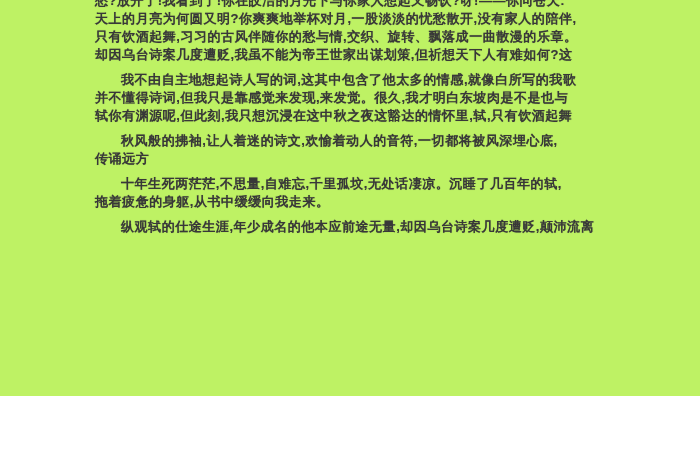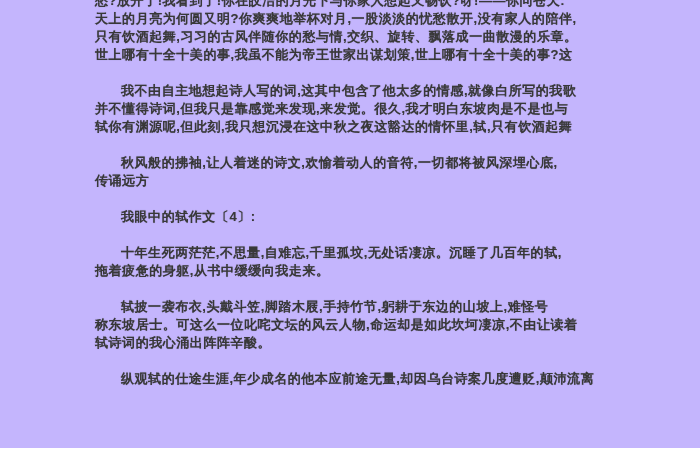--- a/index.html
+++ b/index.html
@@ -6,33 +6,33 @@
   html, body {
     width: 700px;
     height: 470px;
     overflow: hidden;
     background: #ffffff;
     font-family: "Liberation Sans", "DejaVu Sans", sans-serif;
   }
   .page {
     position: relative;
     width: 700px;
-    height: 448px;
-    background: #c4b5fd;
+    height: 396px;
+    background: #bef264;
     overflow: hidden;
   }
   .doc {
     position: absolute;
     left: 95px;
     top: -8px;
     width: 520px;
     color: #383838;
   }
   .paragraph { margin: 0; }
-  .paragraph + .paragraph { margin-top: 18px; }
+  .paragraph + .paragraph { margin-top: 7px; }
   .line {
     display: block;
     height: 18px;
     line-height: 18px;
     font-size: 13px;
     font-weight: 700;
     letter-spacing: 0.55px;
     white-space: nowrap;
     color: #383838;
     text-shadow: 0 0 0.8px rgba(56,56,56,0.45);
@@ -41,40 +41,32 @@
 </style>
 </head>
 <body>
 
 <div class="page">
   <div class="doc" id="doc-body">
       <div class="paragraph">
         <span class="line">愁?放开了!我看到了!你在皎洁的月光下与你家人想起又畅饮?呀!——你问苍天:</span>
         <span class="line">天上的月亮为何圆又明?你爽爽地举杯对月,一股淡淡的忧愁散开,没有家人的陪伴,</span>
         <span class="line">只有饮酒起舞,习习的古风伴随你的愁与情,交织、旋转、飘落成一曲散漫的乐章。</span>
-        <span class="line">世上哪有十全十美的事,我虽不能为帝王世家出谋划策,世上哪有十全十美的事?这</span>
+        <span class="line">却因乌台诗案几度遭贬,我虽不能为帝王世家出谋划策,但祈想天下人有难如何?这</span>
       </div>
       <div class="paragraph">
         <span class="line indent">我不由自主地想起诗人写的词,这其中包含了他太多的情感,就像白所写的我歌</span>
         <span class="line">并不懂得诗词,但我只是靠感觉来发现,来发觉。很久,我才明白东坡肉是不是也与</span>
         <span class="line">轼你有渊源呢,但此刻,我只想沉浸在这中秋之夜这豁达的情怀里,轼,只有饮酒起舞</span>
       </div>
       <div class="paragraph">
         <span class="line indent">秋风般的拂袖,让人着迷的诗文,欢愉着动人的音符,一切都将被风深埋心底,</span>
         <span class="line">传诵远方</span>
       </div>
       <div class="paragraph">
-        <span class="line indent">我眼中的轼作文〔4〕:</span>
-      </div>
-      <div class="paragraph">
         <span class="line indent">十年生死两茫茫,不思量,自难忘,千里孤坟,无处话凄凉。沉睡了几百年的轼,</span>
         <span class="line">拖着疲惫的身躯,从书中缓缓向我走来。</span>
-      </div>
-      <div class="paragraph">
-        <span class="line indent">轼披一袭布衣,头戴斗笠,脚踏木屐,手持竹节,躬耕于东边的山坡上,难怪号</span>
-        <span class="line">称东坡居士。可这么一位叱咤文坛的风云人物,命运却是如此坎坷凄凉,不由让读着</span>
-        <span class="line">轼诗词的我心涌出阵阵辛酸。</span>
       </div>
       <div class="paragraph">
         <span class="line indent">纵观轼的仕途生涯,年少成名的他本应前途无量,却因乌台诗案几度遭贬,颠沛流离</span>
       </div>
     </div>
 </div>
 
 </body></html>

